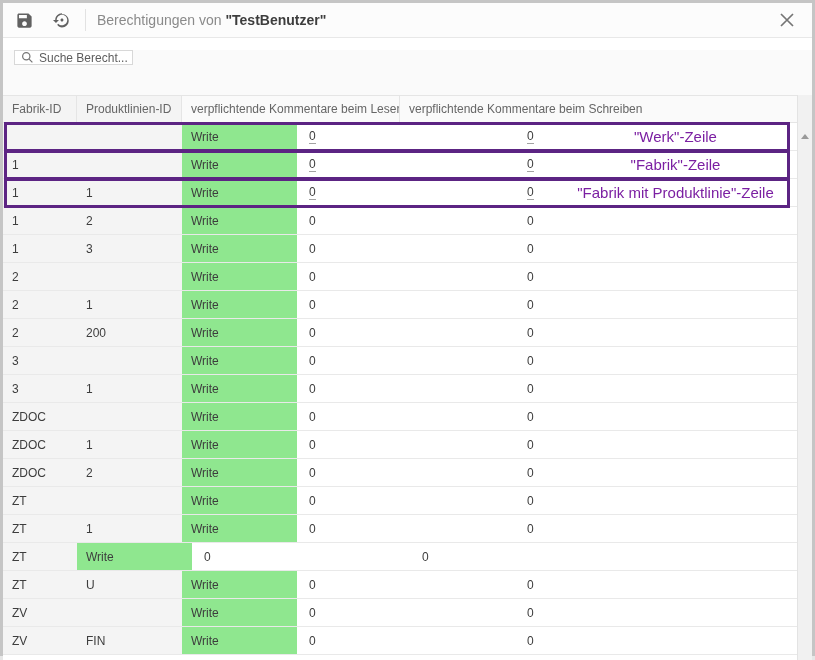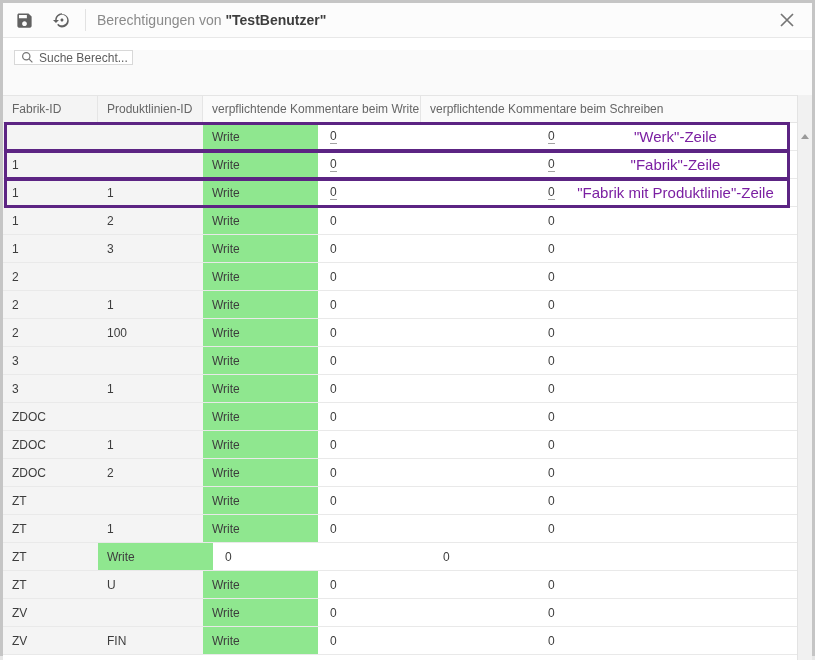--- a/index.html
+++ b/index.html
@@ -81,21 +81,21 @@
     border-bottom:1px solid #e9e9e9;
     background:#fff;
   }
   .cell{
     box-sizing:border-box;
     display:flex;align-items:center;
     padding-left:9px;
     font-size:12px;color:#3d3d3d;
     white-space:nowrap;overflow:visible;
   }
-  .c1{width:95px;background:#f4f4f4;}
+  .c1{width:74px;background:#f4f4f4;}
   .c2{width:105px;background:#f4f4f4;}
   .c3{width:118px;background:var(--green,#8fe78f);border-right:3px solid #fff;}
   .c4{width:218px;}
   .c5{flex:1;position:relative;}
   .hl-overlay{
     position:absolute;left:1px;width:786px;height:30px;
     box-sizing:border-box;
     border:3px solid var(--hl,#5c2483);
     pointer-events:none;z-index:5;
   }
@@ -166,21 +166,21 @@
         <path d="M10 10 L14 14" stroke="#757575" stroke-width="1.5"></path>
       </svg>
       <input type="text" placeholder="Suche Berecht..." style="">
     </div>
   </div>
 
   <div class="table-area">
     <div class="thead">
       <div class="th c1">Fabrik-ID</div>
       <div class="th c2">Produktlinien-ID</div>
-      <div class="th c4">verpflichtende Kommentare beim Write</div>
+      <div class="th c4">verpflichtende Kommentare beim Lesen</div>
       <div class="th c5" style="border-right:none;">verpflichtende Kommentare beim Schreiben</div>
     </div>
     <div class="tbody">
         <div class="trow">
           <div class="cell c1">
             <span></span>
           </div>
           <div class="cell c2">
             <span></span>
           </div>
@@ -300,21 +300,21 @@
           </div>
           <div class="cell c5">
             <span>0</span>
           </div>
         </div>
         <div class="trow">
           <div class="cell c1">
             <span>2</span>
           </div>
           <div class="cell c2">
-            <span>100</span>
+            <span>200</span>
           </div>
           <div class="cell c3">
             <span>Write</span>
           </div>
           <div class="cell c4">
             <span>0</span>
           </div>
           <div class="cell c5">
             <span>0</span>
           </div>

